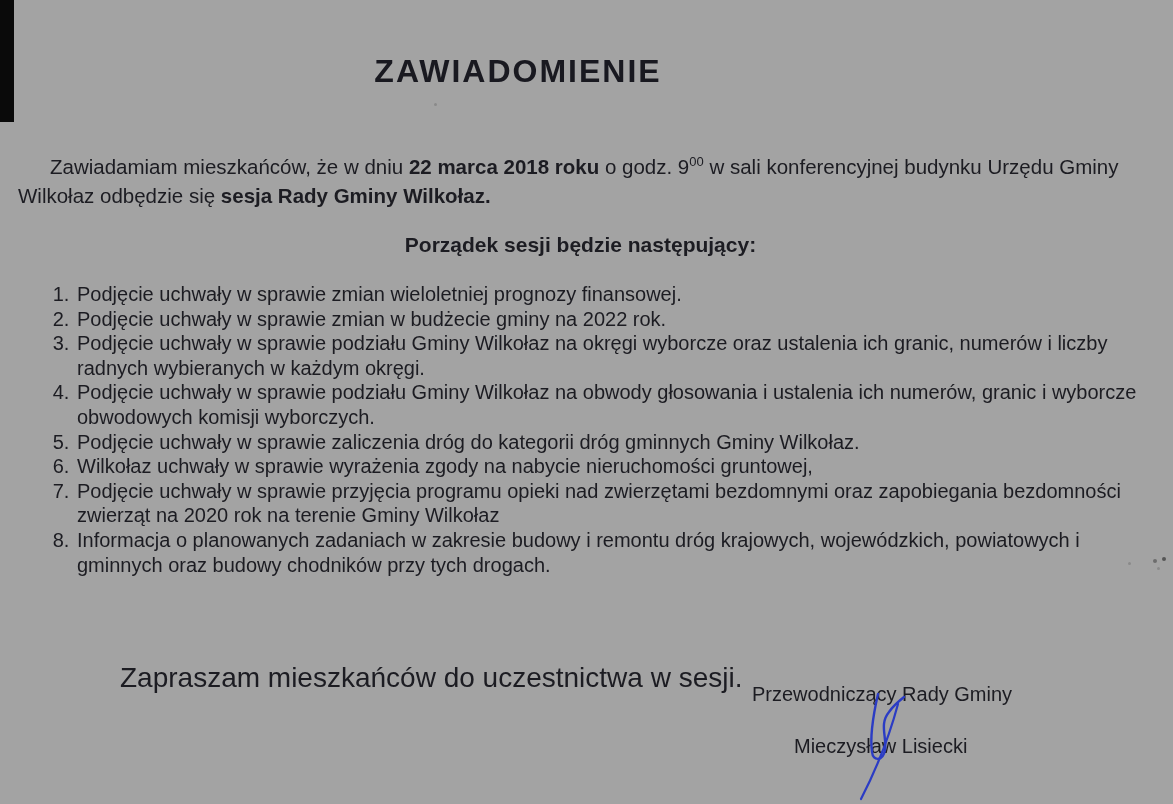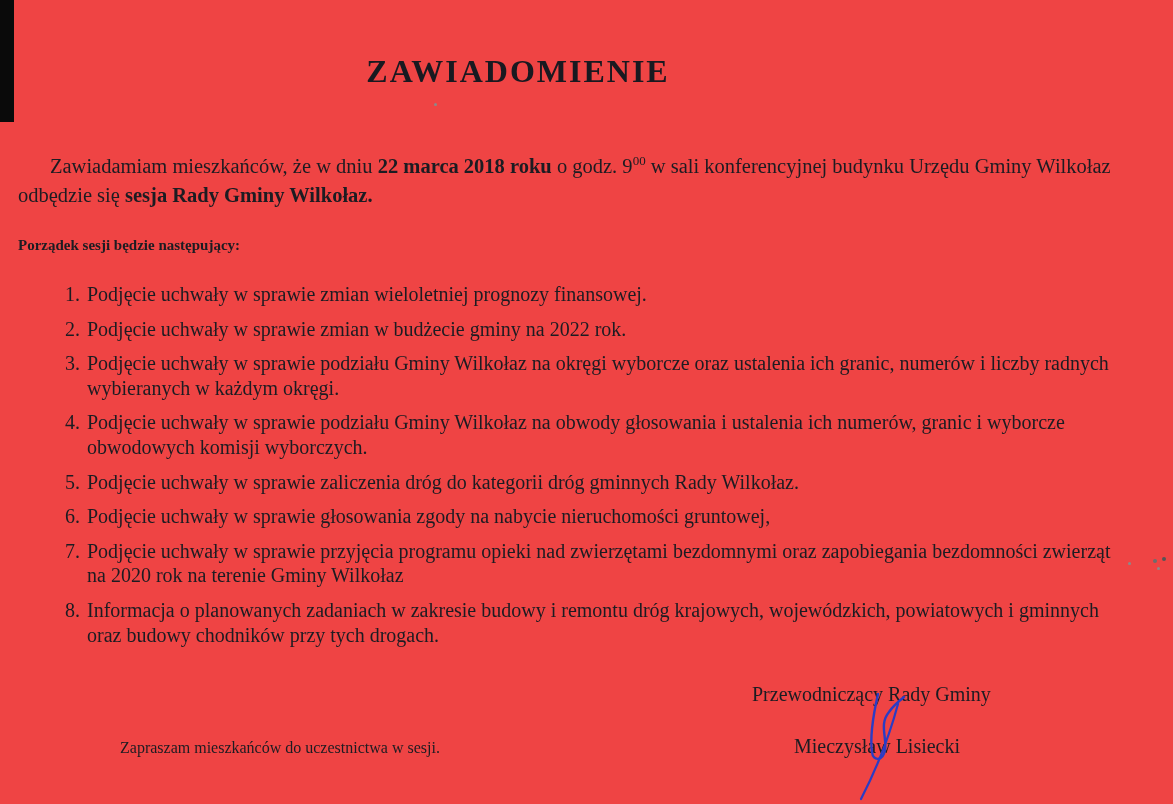--- a/index.html
+++ b/index.html
@@ -4,23 +4,23 @@
 <style>
   html, body {
     margin: 0;
     padding: 0;
     background: #ffffff;
   }
   .page {
     position: relative;
     width: 1173px;
     height: 804px;
-    background: #ef4444;
+    background: #a3a3a3;
     overflow: hidden;
-    font-family: Liberation Serif, serif;
+    font-family: Liberation Sans, sans-serif;
     color: #1c1c22;
   }
   
   .scan-bar {
     position: absolute;
     left: 0;
     top: 0;
     width: 14px;
     height: 122px;
     background: #0a0a0a;
@@ -48,39 +48,40 @@
     text-indent: 32px;
     text-align: left;
   }
   p.intro sup {
     font-size: 13px;
     vertical-align: super;
     line-height: 0;
   }
   p.agenda-heading {
     margin: 22px 0 0 0;
-    font-size: 15px;
+    font-size: 21px;
     font-weight: bold;
     line-height: 26px;
+    text-align: center;
   }
   ol.agenda {
     margin: 24px 0 0 0;
     padding: 0 0 0 57px;
     width: 1068px;
     font-size: 20px;
     line-height: 24.6px;
     list-style: decimal;
   }
   ol.agenda li {
-    margin: 10px;
+    margin: 0;
     padding-left: 2px;
   }
   p.closing {
     margin: 88px 0 0 102px;
-    font-size: 16px;
+    font-size: 28px;
     line-height: 26px;
   }
   .sig-block {
     position: absolute;
     left: 752px;
     top: 682px;
     width: 300px;
     font-size: 20px;
     line-height: 24px;
   }
@@ -118,22 +119,22 @@
 
     <p class="intro"><span>Zawiadamiam mieszkańców, że w dniu </span><b>22 marca 2018 roku</b><span>  o godz. 9</span><sup>00</sup><span> w sali konferencyjnej budynku Urzędu Gminy Wilkołaz odbędzie się  </span><b>sesja Rady Gminy Wilkołaz.</b></p>
 
     <p class="agenda-heading">Porządek sesji będzie następujący:</p>
 
     <ol class="agenda">
       <li>Podjęcie uchwały w sprawie zmian wieloletniej prognozy finansowej.</li>
       <li>Podjęcie uchwały w sprawie zmian w budżecie gminy na 2022 rok.</li>
       <li>Podjęcie uchwały w sprawie podziału Gminy Wilkołaz na okręgi wyborcze oraz ustalenia ich granic, numerów i liczby radnych wybieranych w każdym okręgi.</li>
       <li>Podjęcie uchwały w sprawie podziału Gminy Wilkołaz na obwody głosowania i ustalenia ich numerów, granic i wyborcze obwodowych komisji wyborczych.</li>
-      <li>Podjęcie uchwały w sprawie zaliczenia dróg do kategorii dróg gminnych Rady Wilkołaz.</li>
-      <li>Podjęcie uchwały w sprawie głosowania zgody na nabycie nieruchomości gruntowej,</li>
+      <li>Podjęcie uchwały w sprawie zaliczenia dróg do kategorii dróg gminnych Gminy Wilkołaz.</li>
+      <li>Wilkołaz uchwały w sprawie wyrażenia zgody na nabycie nieruchomości gruntowej,</li>
       <li>Podjęcie uchwały w sprawie przyjęcia programu opieki nad zwierzętami bezdomnymi oraz zapobiegania bezdomności zwierząt na 2020 rok  na terenie Gminy Wilkołaz</li>
       <li>Informacja o planowanych zadaniach w zakresie budowy i remontu dróg krajowych, wojewódzkich, powiatowych i gminnych oraz budowy chodników przy tych drogach.</li>
     </ol>
 
     <p class="closing">Zapraszam mieszkańców do uczestnictwa w sesji.</p>
 
   </div>
 
   <div class="sig-block">
     <div class="sig-role">Przewodniczący Rady Gminy</div>

